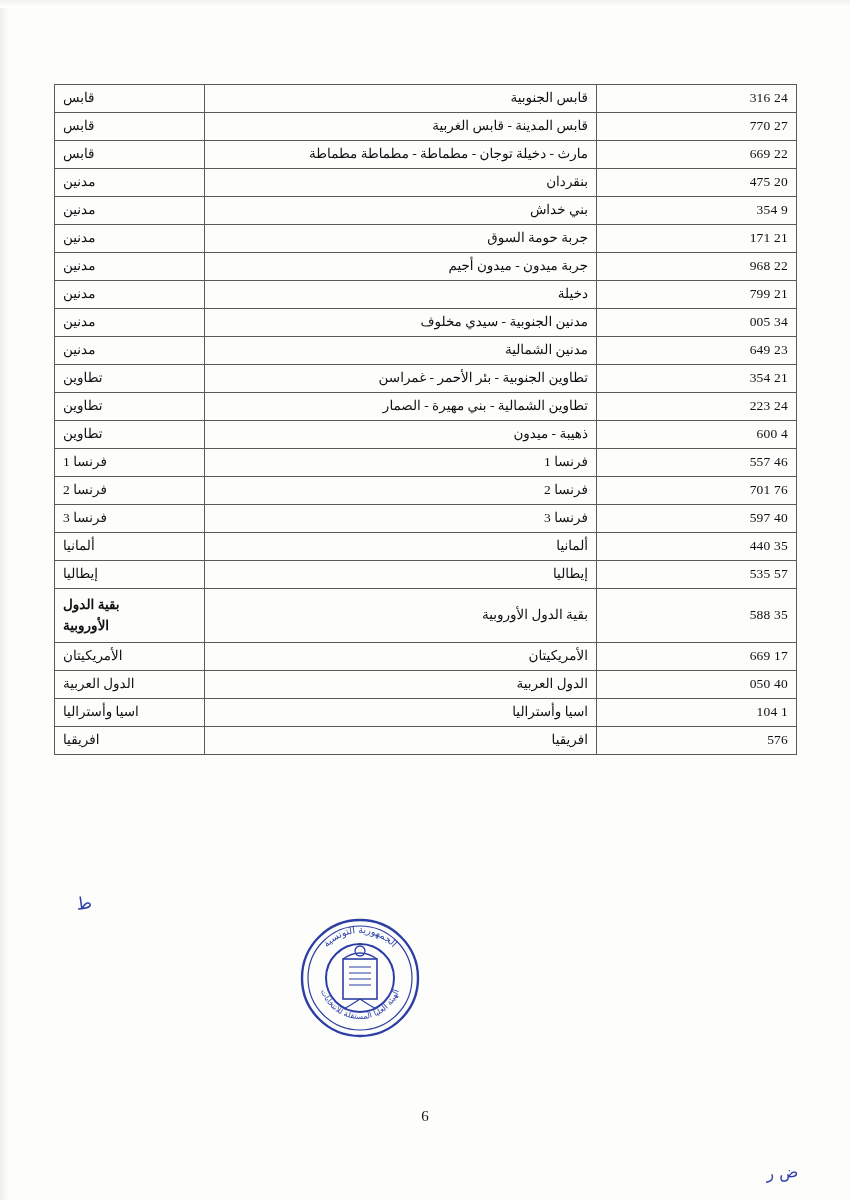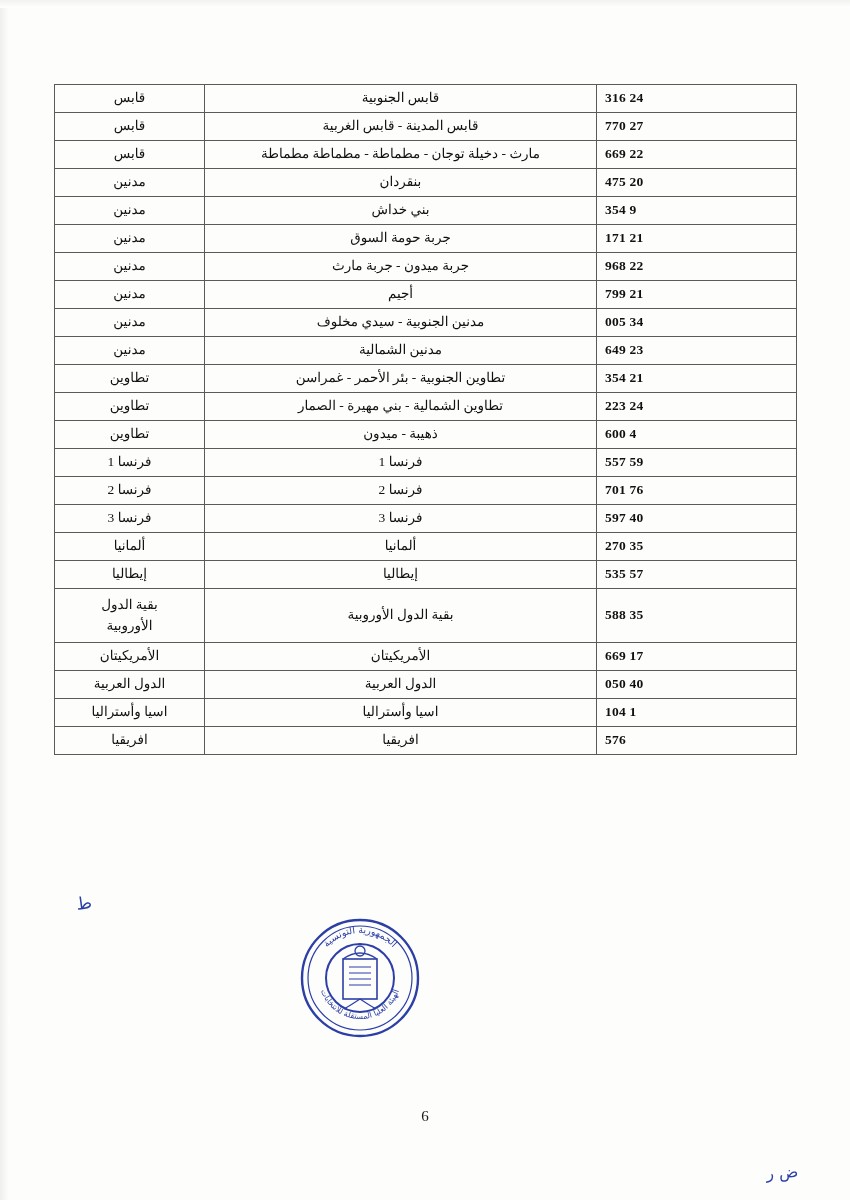--- a/index.html
+++ b/index.html
@@ -49,39 +49,38 @@
     font-size: 13.5px;
     line-height: 1.35;
     height: 28px;
     box-sizing: border-box;
   }
   col.c-num { width: 200px; }
   col.c-name { width: 392px; }
   col.c-gov { width: 150px; }
 
   td.num {
-    text-align: left;
+    text-align: right;
     font-size: 14px;
     letter-spacing: 0.2px;
-    font-weight: bold;
   }
   td.name {
-    text-align: center;
   }
   td.gov {
-    text-align: center;
+    text-align: left;
   }
   tr.tall td {
     height: 54px;
   }
   tr.tall td.gov {
     line-height: 1.5;
   }
   .gov-two-line {
     display: block;
+    font-weight: bold;
   }
 
   
   .hand-mark {
     position: absolute;
     left: 76px;
     top: 893px;
     font-size: 17px;
     color: #2b3fa8;
     font-family: "DejaVu Sans", sans-serif;
@@ -158,26 +157,26 @@
             <td class="name">بني خداش</td>
             <td class="gov">مدنين</td>
           </tr>
           <tr>
             <td class="num">21 171</td>
             <td class="name">جربة حومة السوق</td>
             <td class="gov">مدنين</td>
           </tr>
           <tr>
             <td class="num">22 968</td>
-            <td class="name">جربة ميدون - جربة مارث</td>
+            <td class="name">جربة ميدون - ميدون أجيم</td>
             <td class="gov">مدنين</td>
           </tr>
           <tr>
             <td class="num">21 799</td>
-            <td class="name">أجيم</td>
+            <td class="name">دخيلة</td>
             <td class="gov">مدنين</td>
           </tr>
           <tr>
             <td class="num">34 005</td>
             <td class="name">مدنين الجنوبية - سيدي مخلوف</td>
             <td class="gov">مدنين</td>
           </tr>
           <tr>
             <td class="num">23 649</td>
             <td class="name">مدنين الشمالية</td>
@@ -192,36 +191,36 @@
             <td class="num">24 223</td>
             <td class="name">تطاوين الشمالية - بني مهيرة - الصمار</td>
             <td class="gov">تطاوين</td>
           </tr>
           <tr>
             <td class="num">4 600</td>
             <td class="name">ذهيبة - ميدون</td>
             <td class="gov">تطاوين</td>
           </tr>
           <tr>
-            <td class="num">59 557</td>
+            <td class="num">46 557</td>
             <td class="name">فرنسا 1</td>
             <td class="gov">فرنسا 1</td>
           </tr>
           <tr>
             <td class="num">76 701</td>
             <td class="name">فرنسا 2</td>
             <td class="gov">فرنسا 2</td>
           </tr>
           <tr>
             <td class="num">40 597</td>
             <td class="name">فرنسا 3</td>
             <td class="gov">فرنسا 3</td>
           </tr>
           <tr>
-            <td class="num">35 270</td>
+            <td class="num">35 440</td>
             <td class="name">ألمانيا</td>
             <td class="gov">ألمانيا</td>
           </tr>
           <tr>
             <td class="num">57 535</td>
             <td class="name">إيطاليا</td>
             <td class="gov">إيطاليا</td>
           </tr>
           <tr class="tall">
             <td class="num">35 588</td>

